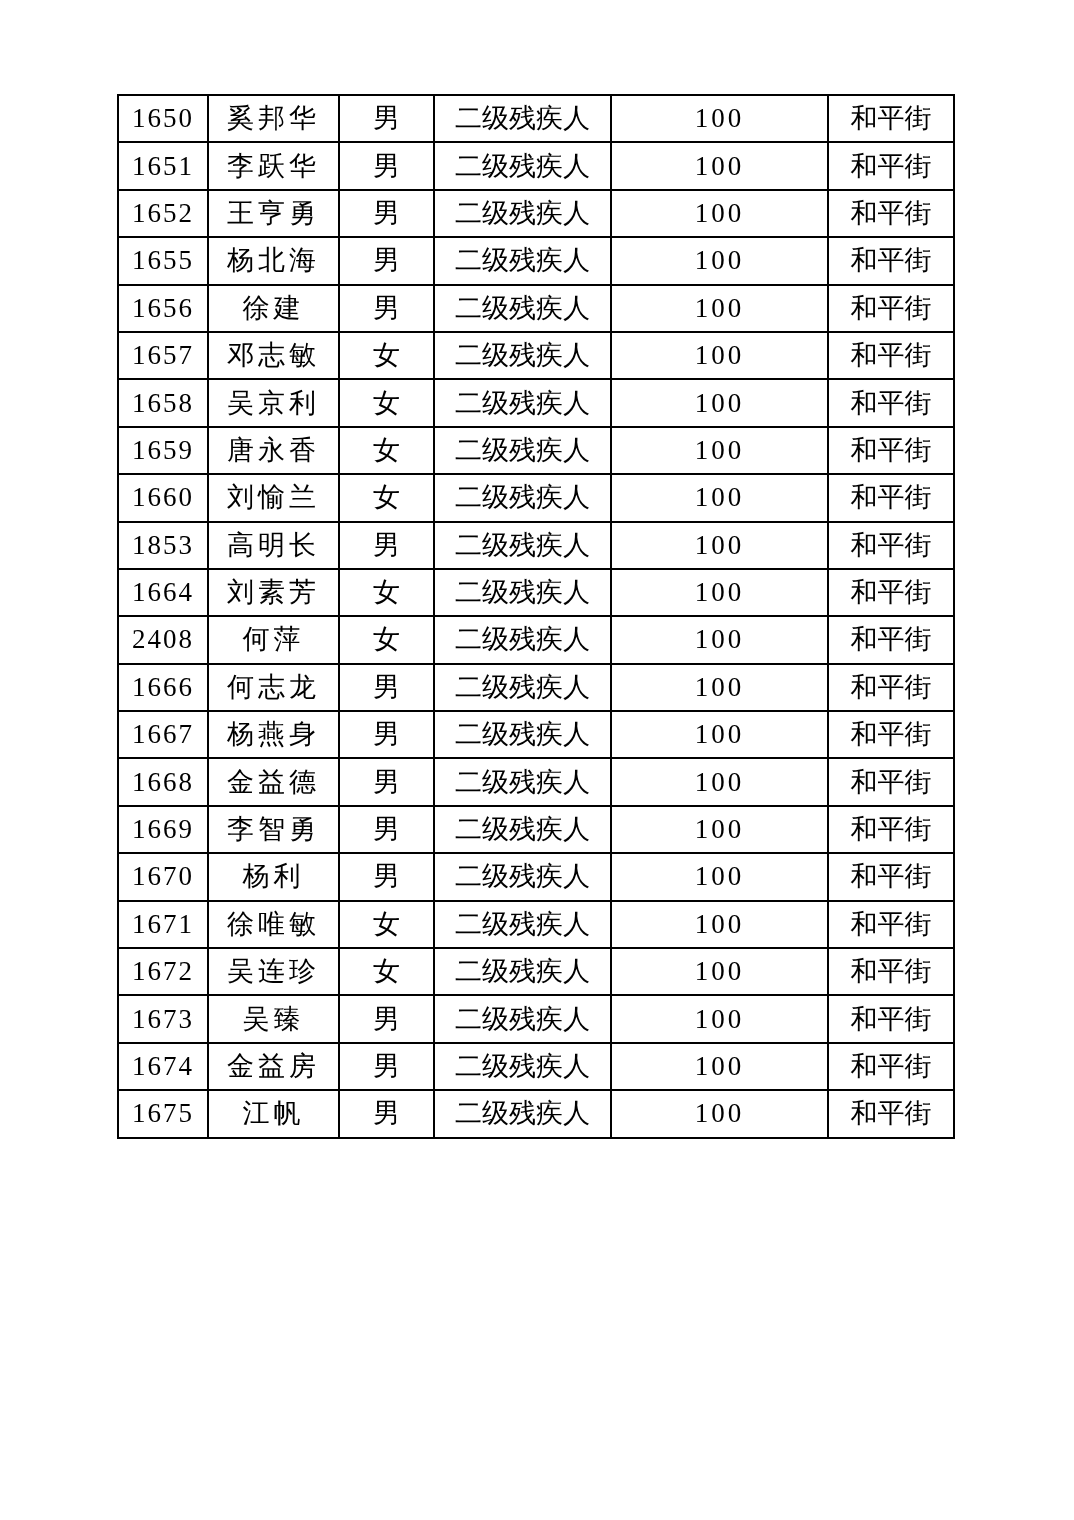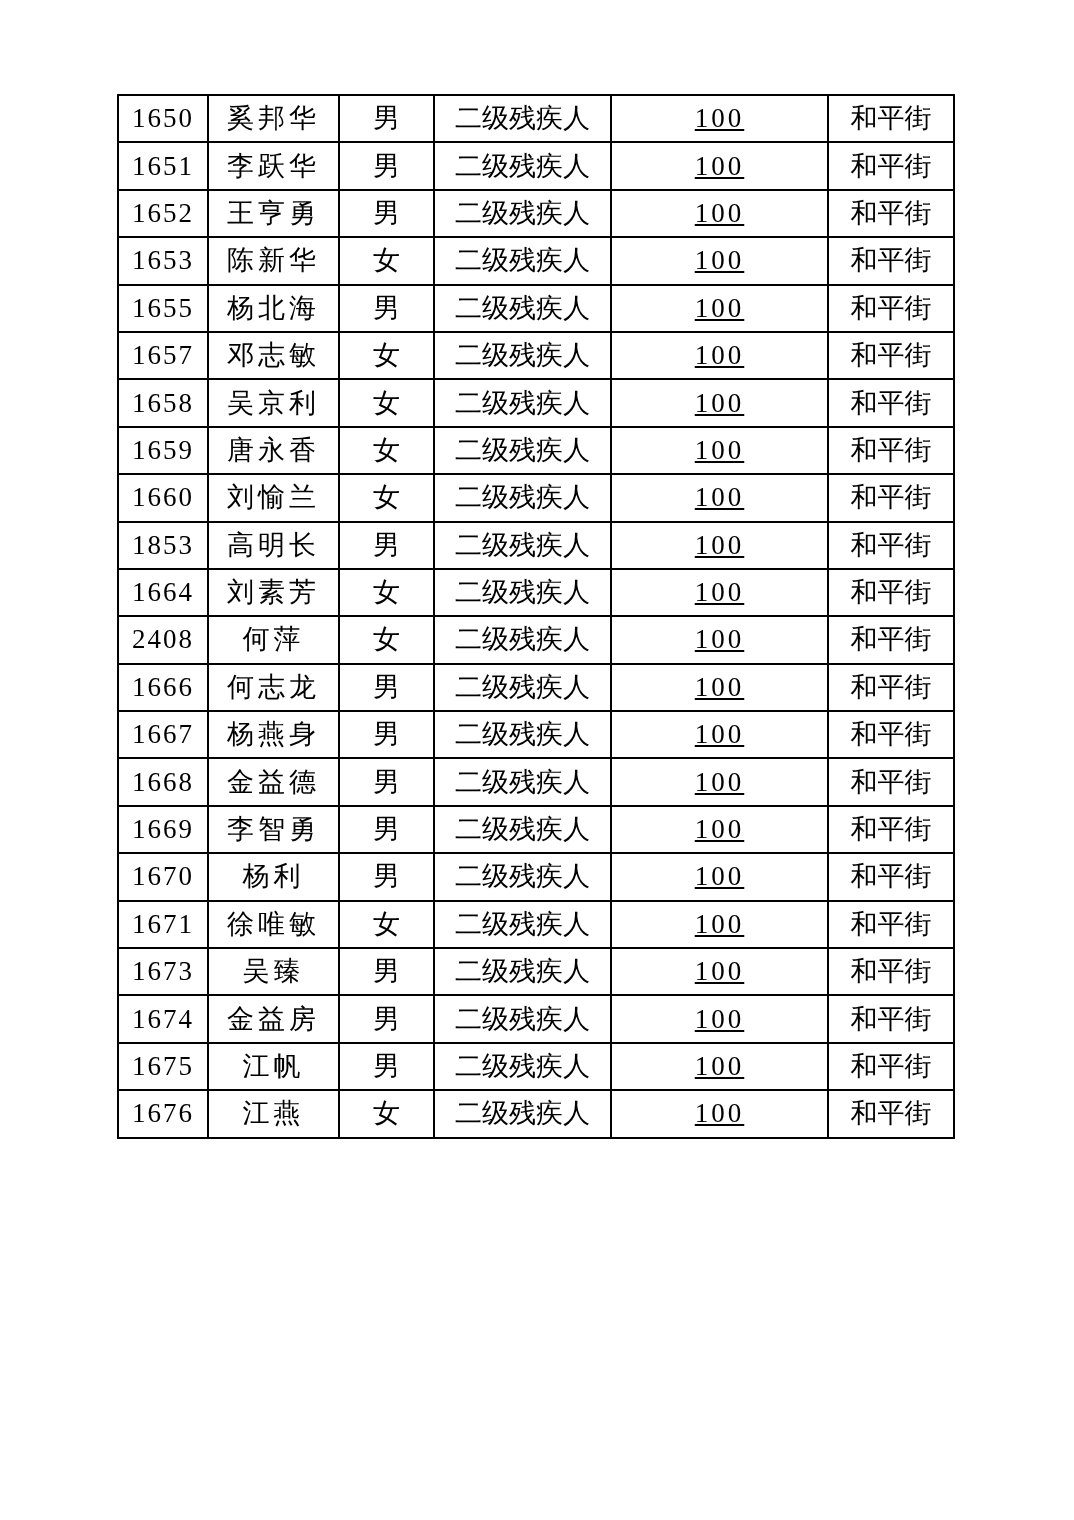--- a/index.html
+++ b/index.html
@@ -31,21 +31,21 @@
     padding: 0;
     text-align: center;
     vertical-align: middle;
     font-size: 27px;
     line-height: 1;
     white-space: nowrap;
     overflow: hidden;
   }
   td.cell-id     { letter-spacing: 2px; }
   td.cell-name   { letter-spacing: 4px; }
-  td.cell-amount { letter-spacing: 3px; text-decoration: underline; }
+  td.cell-amount { letter-spacing: 3px; }
 </style>
 </head>
 <body>
 
 <div class="page">
   <table class="roster">
     <colgroup>
       <col style="width:90px">
       <col style="width:131px">
       <col style="width:95px">
@@ -72,36 +72,36 @@
   </tr>
         <tr>
     <td class="cell-id">1652</td>
     <td class="cell-name">王亨勇</td>
     <td class="cell-gender">男</td>
     <td class="cell-category">二级残疾人</td>
     <td class="cell-amount">100</td>
     <td class="cell-street">和平街</td>
   </tr>
         <tr>
-    <td class="cell-id">1653</td>
-    <td class="cell-name">陈新华</td>
-    <td class="cell-gender">女</td>
-    <td class="cell-category">二级残疾人</td>
-    <td class="cell-amount">100</td>
-    <td class="cell-street">和平街</td>
-  </tr>
-        <tr>
     <td class="cell-id">1655</td>
     <td class="cell-name">杨北海</td>
     <td class="cell-gender">男</td>
     <td class="cell-category">二级残疾人</td>
     <td class="cell-amount">100</td>
     <td class="cell-street">和平街</td>
   </tr>
         <tr>
+    <td class="cell-id">1656</td>
+    <td class="cell-name">徐建</td>
+    <td class="cell-gender">男</td>
+    <td class="cell-category">二级残疾人</td>
+    <td class="cell-amount">100</td>
+    <td class="cell-street">和平街</td>
+  </tr>
+        <tr>
     <td class="cell-id">1657</td>
     <td class="cell-name">邓志敏</td>
     <td class="cell-gender">女</td>
     <td class="cell-category">二级残疾人</td>
     <td class="cell-amount">100</td>
     <td class="cell-street">和平街</td>
   </tr>
         <tr>
     <td class="cell-id">1658</td>
     <td class="cell-name">吴京利</td>
@@ -192,46 +192,46 @@
   </tr>
         <tr>
     <td class="cell-id">1671</td>
     <td class="cell-name">徐唯敏</td>
     <td class="cell-gender">女</td>
     <td class="cell-category">二级残疾人</td>
     <td class="cell-amount">100</td>
     <td class="cell-street">和平街</td>
   </tr>
         <tr>
+    <td class="cell-id">1672</td>
+    <td class="cell-name">吴连珍</td>
+    <td class="cell-gender">女</td>
+    <td class="cell-category">二级残疾人</td>
+    <td class="cell-amount">100</td>
+    <td class="cell-street">和平街</td>
+  </tr>
+        <tr>
     <td class="cell-id">1673</td>
     <td class="cell-name">吴臻</td>
     <td class="cell-gender">男</td>
     <td class="cell-category">二级残疾人</td>
     <td class="cell-amount">100</td>
     <td class="cell-street">和平街</td>
   </tr>
         <tr>
     <td class="cell-id">1674</td>
     <td class="cell-name">金益房</td>
     <td class="cell-gender">男</td>
     <td class="cell-category">二级残疾人</td>
     <td class="cell-amount">100</td>
     <td class="cell-street">和平街</td>
   </tr>
         <tr>
     <td class="cell-id">1675</td>
     <td class="cell-name">江帆</td>
     <td class="cell-gender">男</td>
-    <td class="cell-category">二级残疾人</td>
-    <td class="cell-amount">100</td>
-    <td class="cell-street">和平街</td>
-  </tr>
-        <tr>
-    <td class="cell-id">1676</td>
-    <td class="cell-name">江燕</td>
-    <td class="cell-gender">女</td>
     <td class="cell-category">二级残疾人</td>
     <td class="cell-amount">100</td>
     <td class="cell-street">和平街</td>
   </tr>
       </tbody>
   </table>
 </div>
 
 </body></html>

